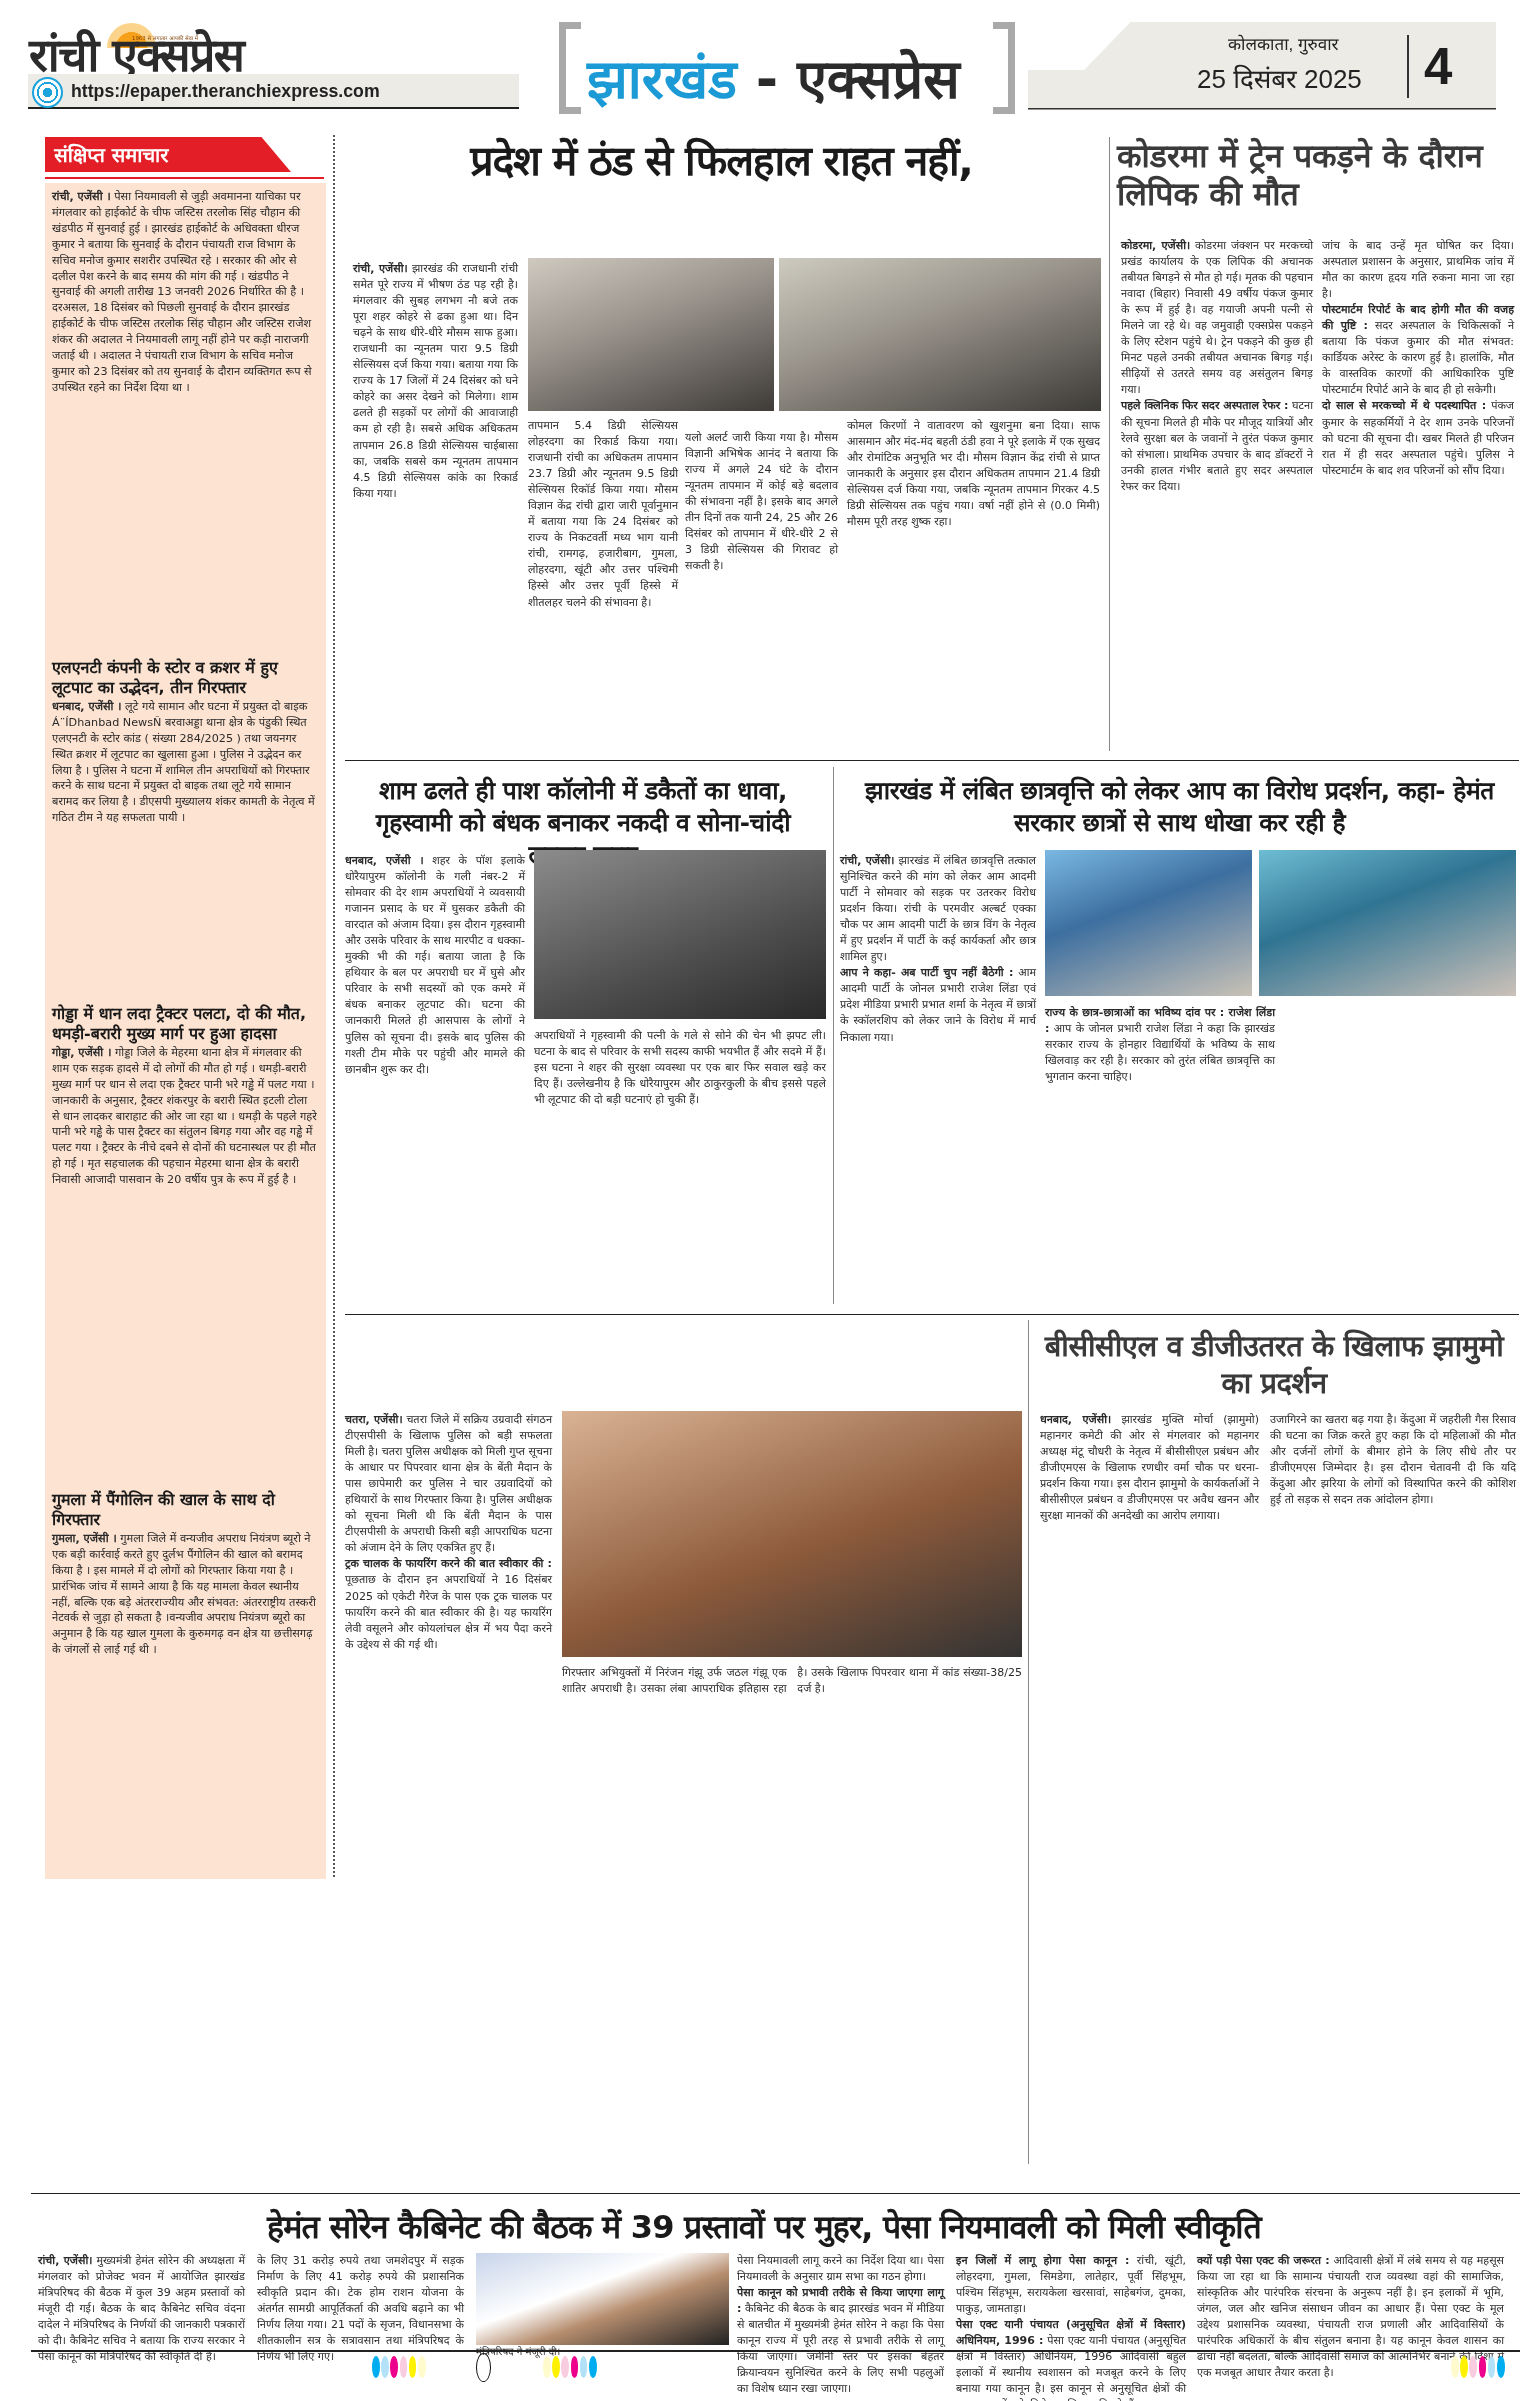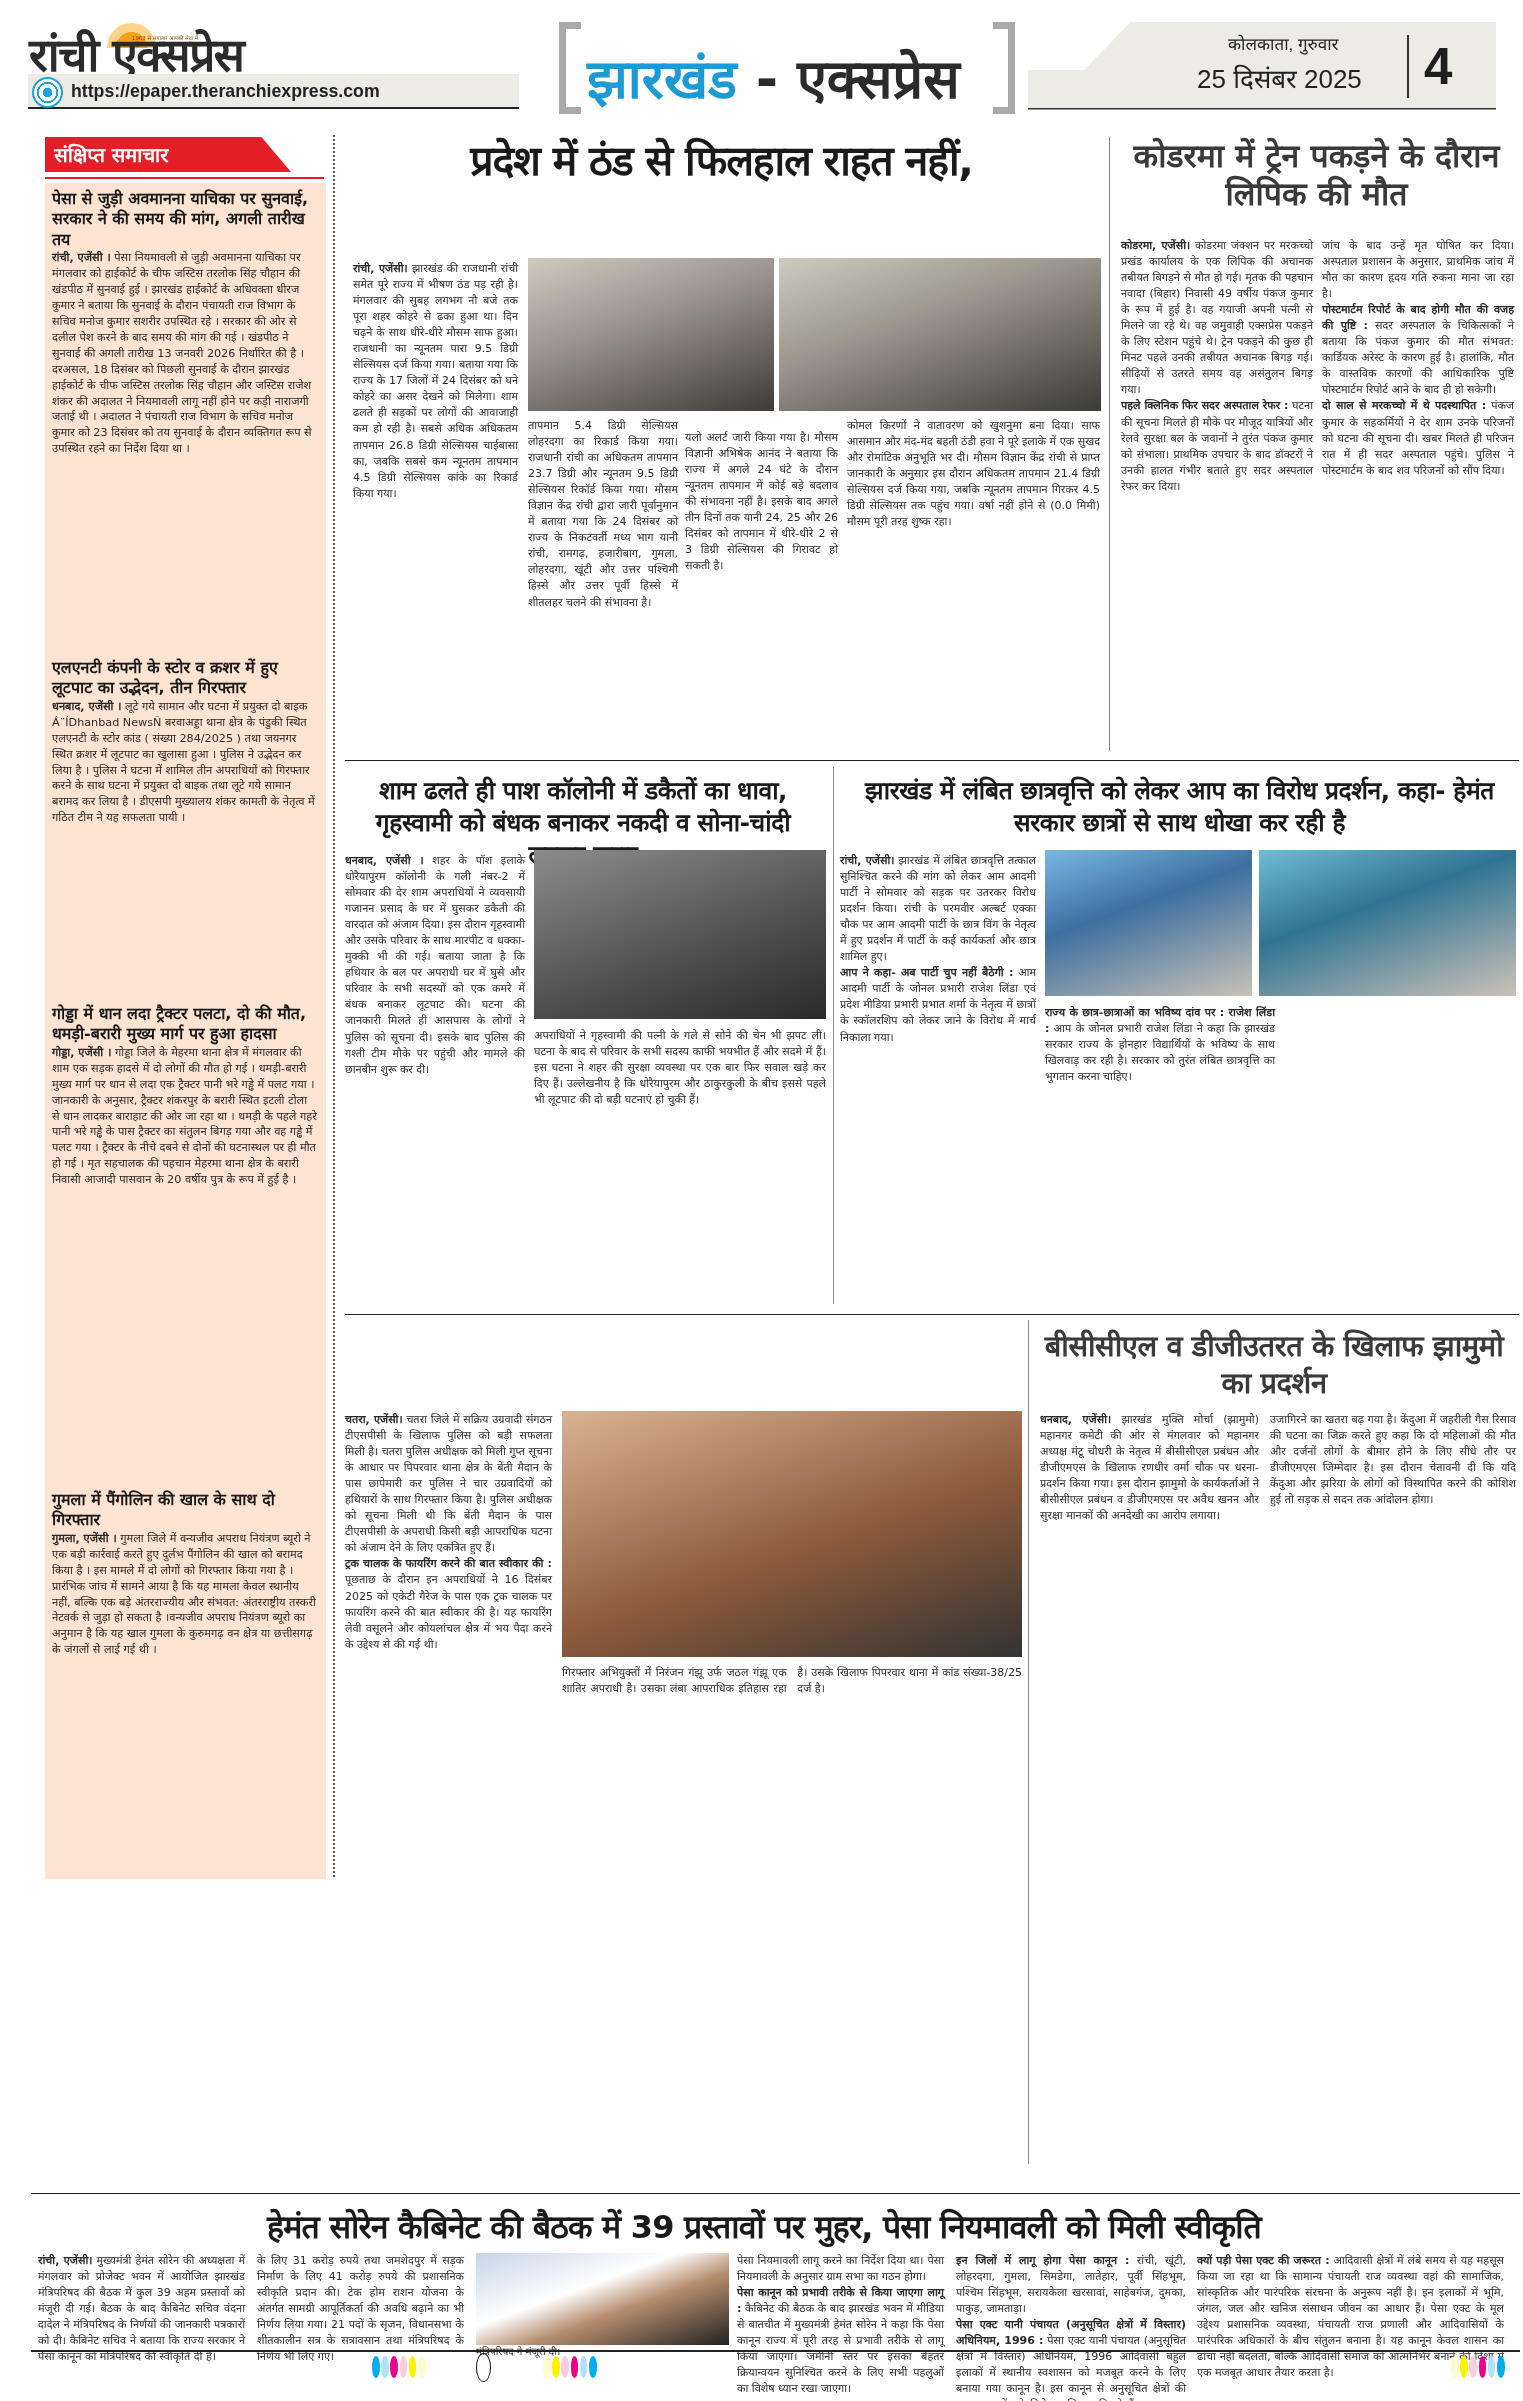--- a/index.html
+++ b/index.html
@@ -29,21 +29,21 @@
   .side-head span { display:block; color: #fff; font-weight: 900; font-size: 20px; padding: 3.8px 9.2px; }
   .side-rule { left: 45px; top: 177px; width: 279px; height: 2.3px; background: #e31e26; }
   .side-box { left: 45px; top: 183px; width: 281px; height: 1696px; background: #fde3d1; }
   .side-dots { left: 333px; top: 135px; width: 0; height: 1742px; border-left: 2.3px dotted #555; }
   .brief-h { font-weight: 800; font-size: 16px; line-height: 1.28; color: #1a1a1a; width: 266px; }
   .brief-b { font-size: 11.2px; line-height: 1.42; color: #2a2a2a; width: 266px; text-align: left; }
   .brief-b b { font-weight: 800; }
 
   
   .h-main { left: 353px; top: 137px; width: 737px; text-align: center; font-weight: 900; font-size: 41px; line-height: 1.18; color: #1a1a1a; letter-spacing: -1.2px; }
-  .h-right { left: 1117px; top: 137px; width: 399px; text-align: center; font-weight: 800; font-size: 32px; line-height: 1.2; color: #3a3a3a; }
+  .h-right { left: 1117px; top: 137px; width: 399px; text-align: left; font-weight: 800; font-size: 32px; line-height: 1.2; color: #3a3a3a; }
   .h-sub { font-weight: 800; color: #1a1a1a; text-align: center; letter-spacing: -0.4px; }
   .h-bottom { left: 31px; top: 2204px; width: 1466px; text-align: center; font-weight: 900; font-size: 32px; color: #1a1a1a; letter-spacing: -0.8px; }
   .body-txt { font-size: 11px; line-height: 1.46; color: #2a2a2a; text-align: justify; }
   .body-txt b { font-weight: 800; }
   .photo { background: linear-gradient(160deg, #8c8c8c, #4e4e4e 60%, #2a2a2a); }
   .photo-cold { background: linear-gradient(160deg, #cfc9c0 0, #9d968f 40%, #3e3b38 100%); }
   .photo-blue { background: linear-gradient(160deg, #7ab8e3 0, #3d6fa0 40%, #c9c2b6 100%); }
   .photo-warm { background: linear-gradient(160deg, #d9b394, #8d5a3b 55%, #333 100%); }
   .photo-cab { background: linear-gradient(160deg, #c7d4ea, #fff 40%, #b68d6e 60%, #222 100%); }
   .vrule { width: 0; border-left: 0.8px solid #888; }
@@ -73,21 +73,20 @@
 <div class="abs page-no">4</div>
 
 <div class="abs side-head">
     <span>संक्षिप्त समाचार</span>
   </div>
 <div class="abs side-rule"></div>
 <div class="abs side-box"></div>
 <div class="abs side-dots"></div>
 
 <div class="abs" style="left:52px;top:189px;">
-  <div class="brief-h">पेसा से जुड़ी अवमानना याचिका पर सुनवाई, सरकार ने की समय की मांग, अगली तारीख तय</div>
   <div class="brief-b"><b>रांची, एजेंसी ।</b> <span>पेसा नियमावली से जुड़ी अवमानना याचिका पर मंगलवार को हाईकोर्ट के चीफ जस्टिस तरलोक सिंह चौहान की खंडपीठ में सुनवाई हुई । झारखंड हाईकोर्ट के अधिवक्ता धीरज कुमार ने बताया कि सुनवाई के दौरान पंचायती राज विभाग के सचिव मनोज कुमार सशरीर उपस्थित रहे । सरकार की ओर से दलील पेश करने के बाद समय की मांग की गई । खंडपीठ ने सुनवाई की अगली तारीख 13 जनवरी 2026 निर्धारित की है । दरअसल, 18 दिसंबर को पिछली सुनवाई के दौरान झारखंड हाईकोर्ट के चीफ जस्टिस तरलोक सिंह चौहान और जस्टिस राजेश शंकर की अदालत ने नियमावली लागू नहीं होने पर कड़ी नाराजगी जताई थी । अदालत ने पंचायती राज विभाग के सचिव मनोज कुमार को 23 दिसंबर को तय सुनवाई के दौरान व्यक्तिगत रूप से उपस्थित रहने का निर्देश दिया था ।</span></div>
 </div>
 <div class="abs" style="left:52px;top:658px;">
   <div class="brief-h">एलएनटी कंपनी के स्टोर व क्रशर में हुए लूटपाट का उद्भेदन, तीन गिरफ्तार</div>
   <div class="brief-b"><b>धनबाद, एजेंसी ।</b> <span>लूटे गये सामान और घटना में प्रयुक्त दो बाइक Á¨ÍDhanbad NewsÑ बरवाअड्डा थाना क्षेत्र के पंडुकी स्थित एलएनटी के स्टोर कांड ( संख्या 284/2025 ) तथा जयनगर स्थित क्रशर में लूटपाट का खुलासा हुआ । पुलिस ने उद्भेदन कर लिया है । पुलिस ने घटना में शामिल तीन अपराधियों को गिरफ्तार करने के साथ घटना में प्रयुक्त दो बाइक तथा लूटे गये सामान बरामद कर लिया है । डीएसपी मुख्यालय शंकर कामती के नेतृत्व में गठित टीम ने यह सफलता पायी ।</span></div>
 </div>
 <div class="abs" style="left:52px;top:1004px;">
   <div class="brief-h">गोड्डा में धान लदा ट्रैक्टर पलटा, दो की मौत, धमड़ी-बरारी मुख्य मार्ग पर हुआ हादसा</div>
   <div class="brief-b"><b>गोड्डा, एजेंसी ।</b> <span>गोड्डा जिले के मेहरमा थाना क्षेत्र में मंगलवार की शाम एक सड़क हादसे में दो लोगों की मौत हो गई । धमड़ी-बरारी मुख्य मार्ग पर धान से लदा एक ट्रैक्टर पानी भरे गड्ढे में पलट गया । जानकारी के अनुसार, ट्रैक्टर शंकरपुर के बरारी स्थित इटली टोला से धान लादकर बाराहाट की ओर जा रहा था । धमड़ी के पहले गहरे पानी भरे गड्ढे के पास ट्रैक्टर का संतुलन बिगड़ गया और वह गड्ढे में पलट गया । ट्रैक्टर के नीचे दबने से दोनों की घटनास्थल पर ही मौत हो गई । मृत सहचालक की पहचान मेहरमा थाना क्षेत्र के बरारी निवासी आजादी पासवान के 20 वर्षीय पुत्र के रूप में हुई है ।</span></div>
 </div>

